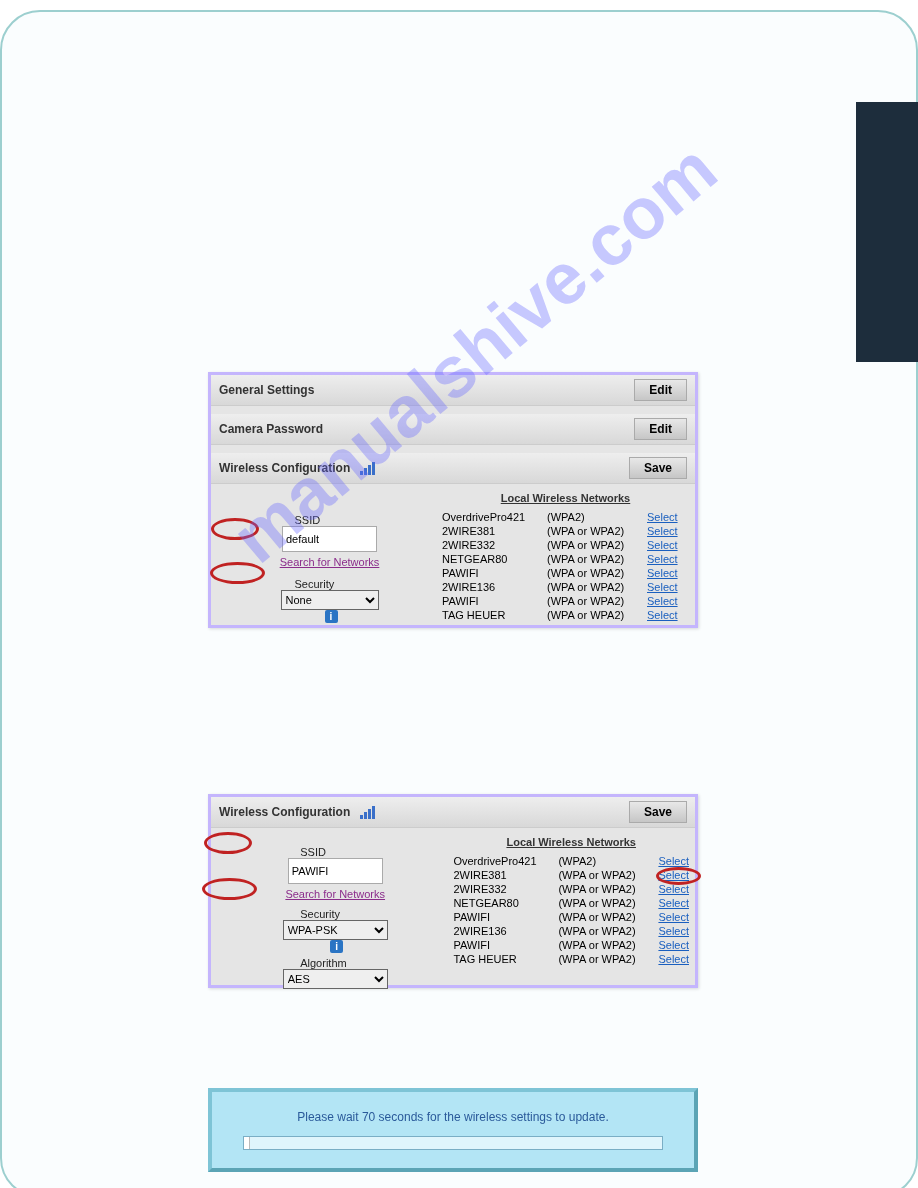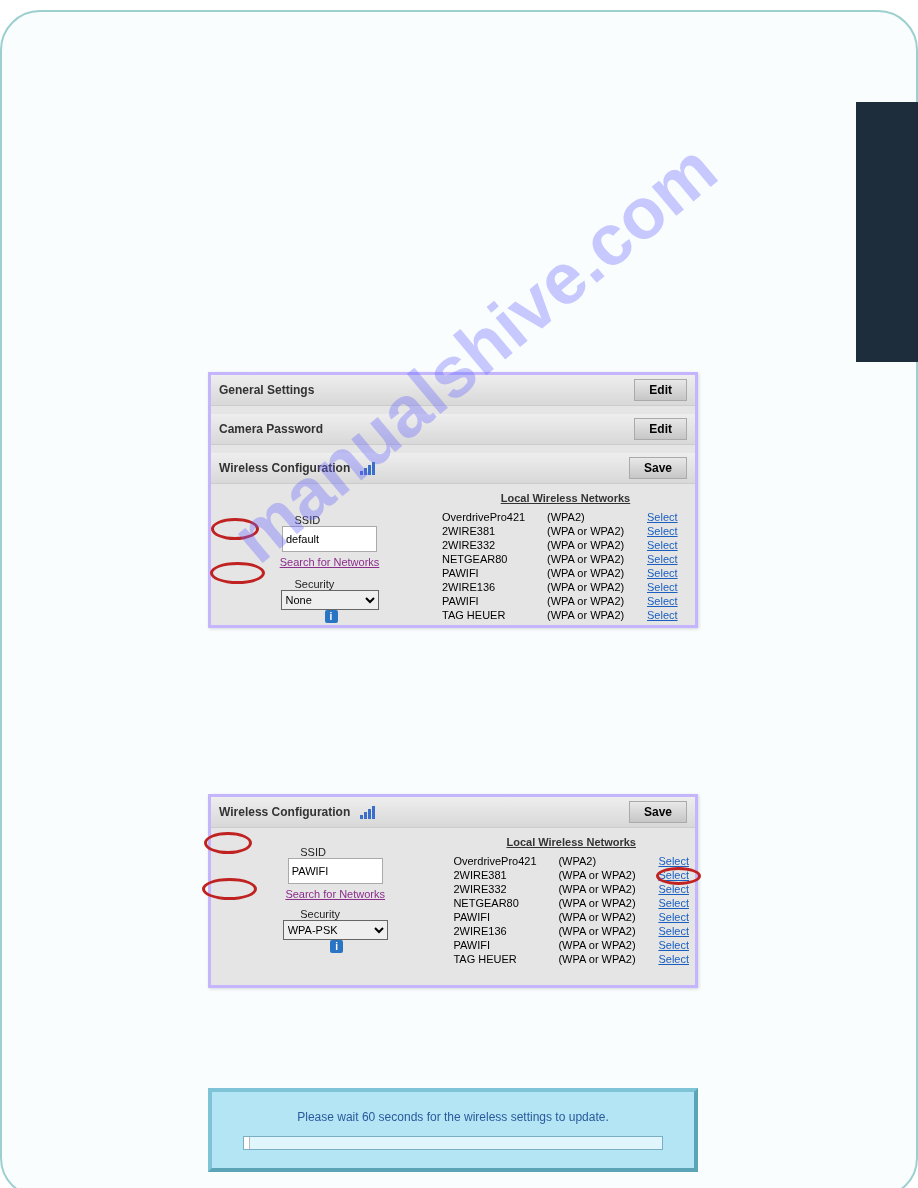--- a/index.html
+++ b/index.html
@@ -263,20 +263,24 @@
         <div class="form-row">
           <span class="label-cell"></span>
           <a href="#" class="ssid-link">Search for Networks</a>
         </div>
         <div style="height:4px"></div>
         <div class="form-row">
           <span class="label-cell">Security</span>
           <select class="select-box" style="width:105px"><option>WPA-PSK</option></select>
           <span class="info-icon">i</span>
         </div>
+        <div class="form-row">
+          <span class="label-cell">Algorithm</span>
+          <select class="select-box" style="width:105px"><option>AES</option></select>
+        </div>
         <div style="height:6px"></div>
       </div>
       <div class="right-col">
         <div style="text-align:center;padding:2px 0 6px"><span class="lnet-title">Local Wireless Networks</span></div>
         <div class="net-list" id="netlist2">
             <div class="net-row">
               <span class="net-name">OverdrivePro421</span>
               <span class="net-sec">(WPA2)</span>
               <a href="#" class="select-link">Select</a>
             </div>
@@ -318,19 +322,19 @@
           </div>
       </div>
     </div>
   </div>
 
   <div class="circle-annot" style="left:202px;top:820px;width:48px;height:22px"></div>
   <div class="circle-annot" style="left:200px;top:866px;width:55px;height:22px"></div>
   <div class="circle-annot" style="left:654px;top:855px;width:45px;height:18px"></div>
 
   <div class="wait-box">
-    <div class="wait-msg">Please wait 60 seconds for the wireless settings to update.</div>
+    <div class="wait-msg">Please wait 70 seconds for the wireless settings to update.</div>
     <div class="progress-outer">
       <div class="progress-inner"></div>
     </div>
   </div>
 
 </div>
 
 </body></html>

